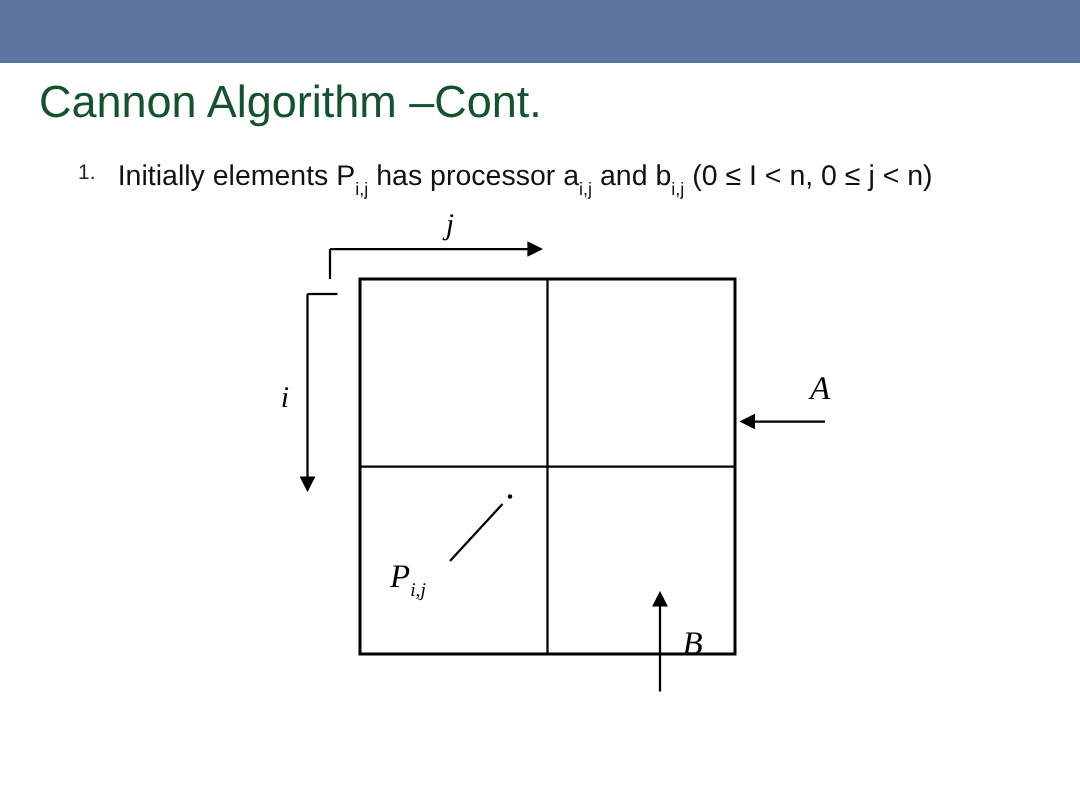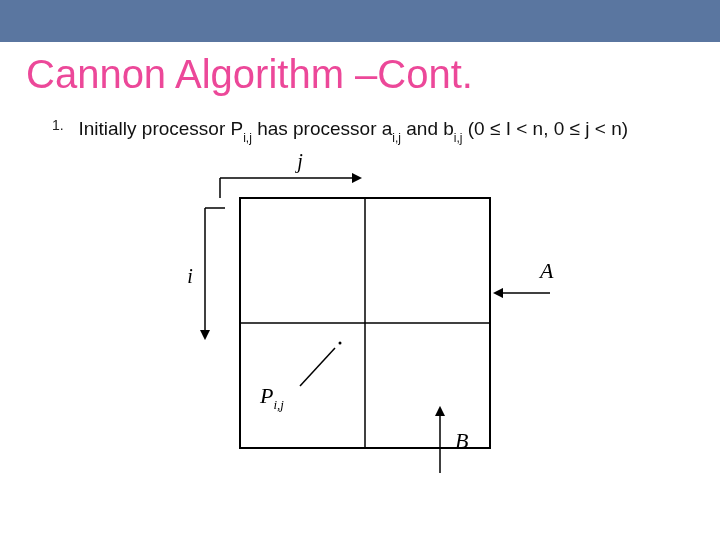--- a/index.html
+++ b/index.html
@@ -13,22 +13,22 @@
   }
   .top-band {
     width: 100%;
     height: 42px;
     background: #5a76a0;
   }
   .content {
     padding: 10px 26px 0 26px;
   }
   .title {
-    font-size: 40px;
-    color: #ec4899;
+    font-size: 30px;
+    color: #14532d;
     margin: 0 0 20px 0;
     font-weight: 400;
   }
   .list {
     padding-left: 26px;
   }
   .list-number {
     display: inline-block;
     width: 22px;
     font-size: 14px;
@@ -66,21 +66,21 @@
 <body>
 
 <div class="top-band"></div>
 
 <div class="content">
   <h1 class="title">Cannon Algorithm –Cont.</h1>
 
   <div class="list">
     <span class="list-number">1.</span>
     <span class="list-body">
-      <span>Initially processor P</span><span class="sub">i,j</span><span> has processor a</span><span class="sub">i,j</span><span> and b</span><span class="sub">i,j</span><span> (0 ≤ I &lt; n, 0 ≤ j &lt; n)</span>
+      <span>Initially elements P</span><span class="sub">i,j</span><span> has processor a</span><span class="sub">i,j</span><span> and b</span><span class="sub">i,j</span><span> (0 ≤ I &lt; n, 0 ≤ j &lt; n)</span>
     </span>
   </div>
 
   <div class="diagram-wrap">
     <svg class="diagram" width="420" height="330" viewBox="0 0 420 330">
       <defs>
         <marker id="arrow" viewBox="0 0 10 10" refX="8" refY="5" markerWidth="7" markerHeight="7" orient="auto-start-reverse">
           <path d="M 0 0 L 10 5 L 0 10 z" fill="#000"></path>
         </marker>
       </defs>

